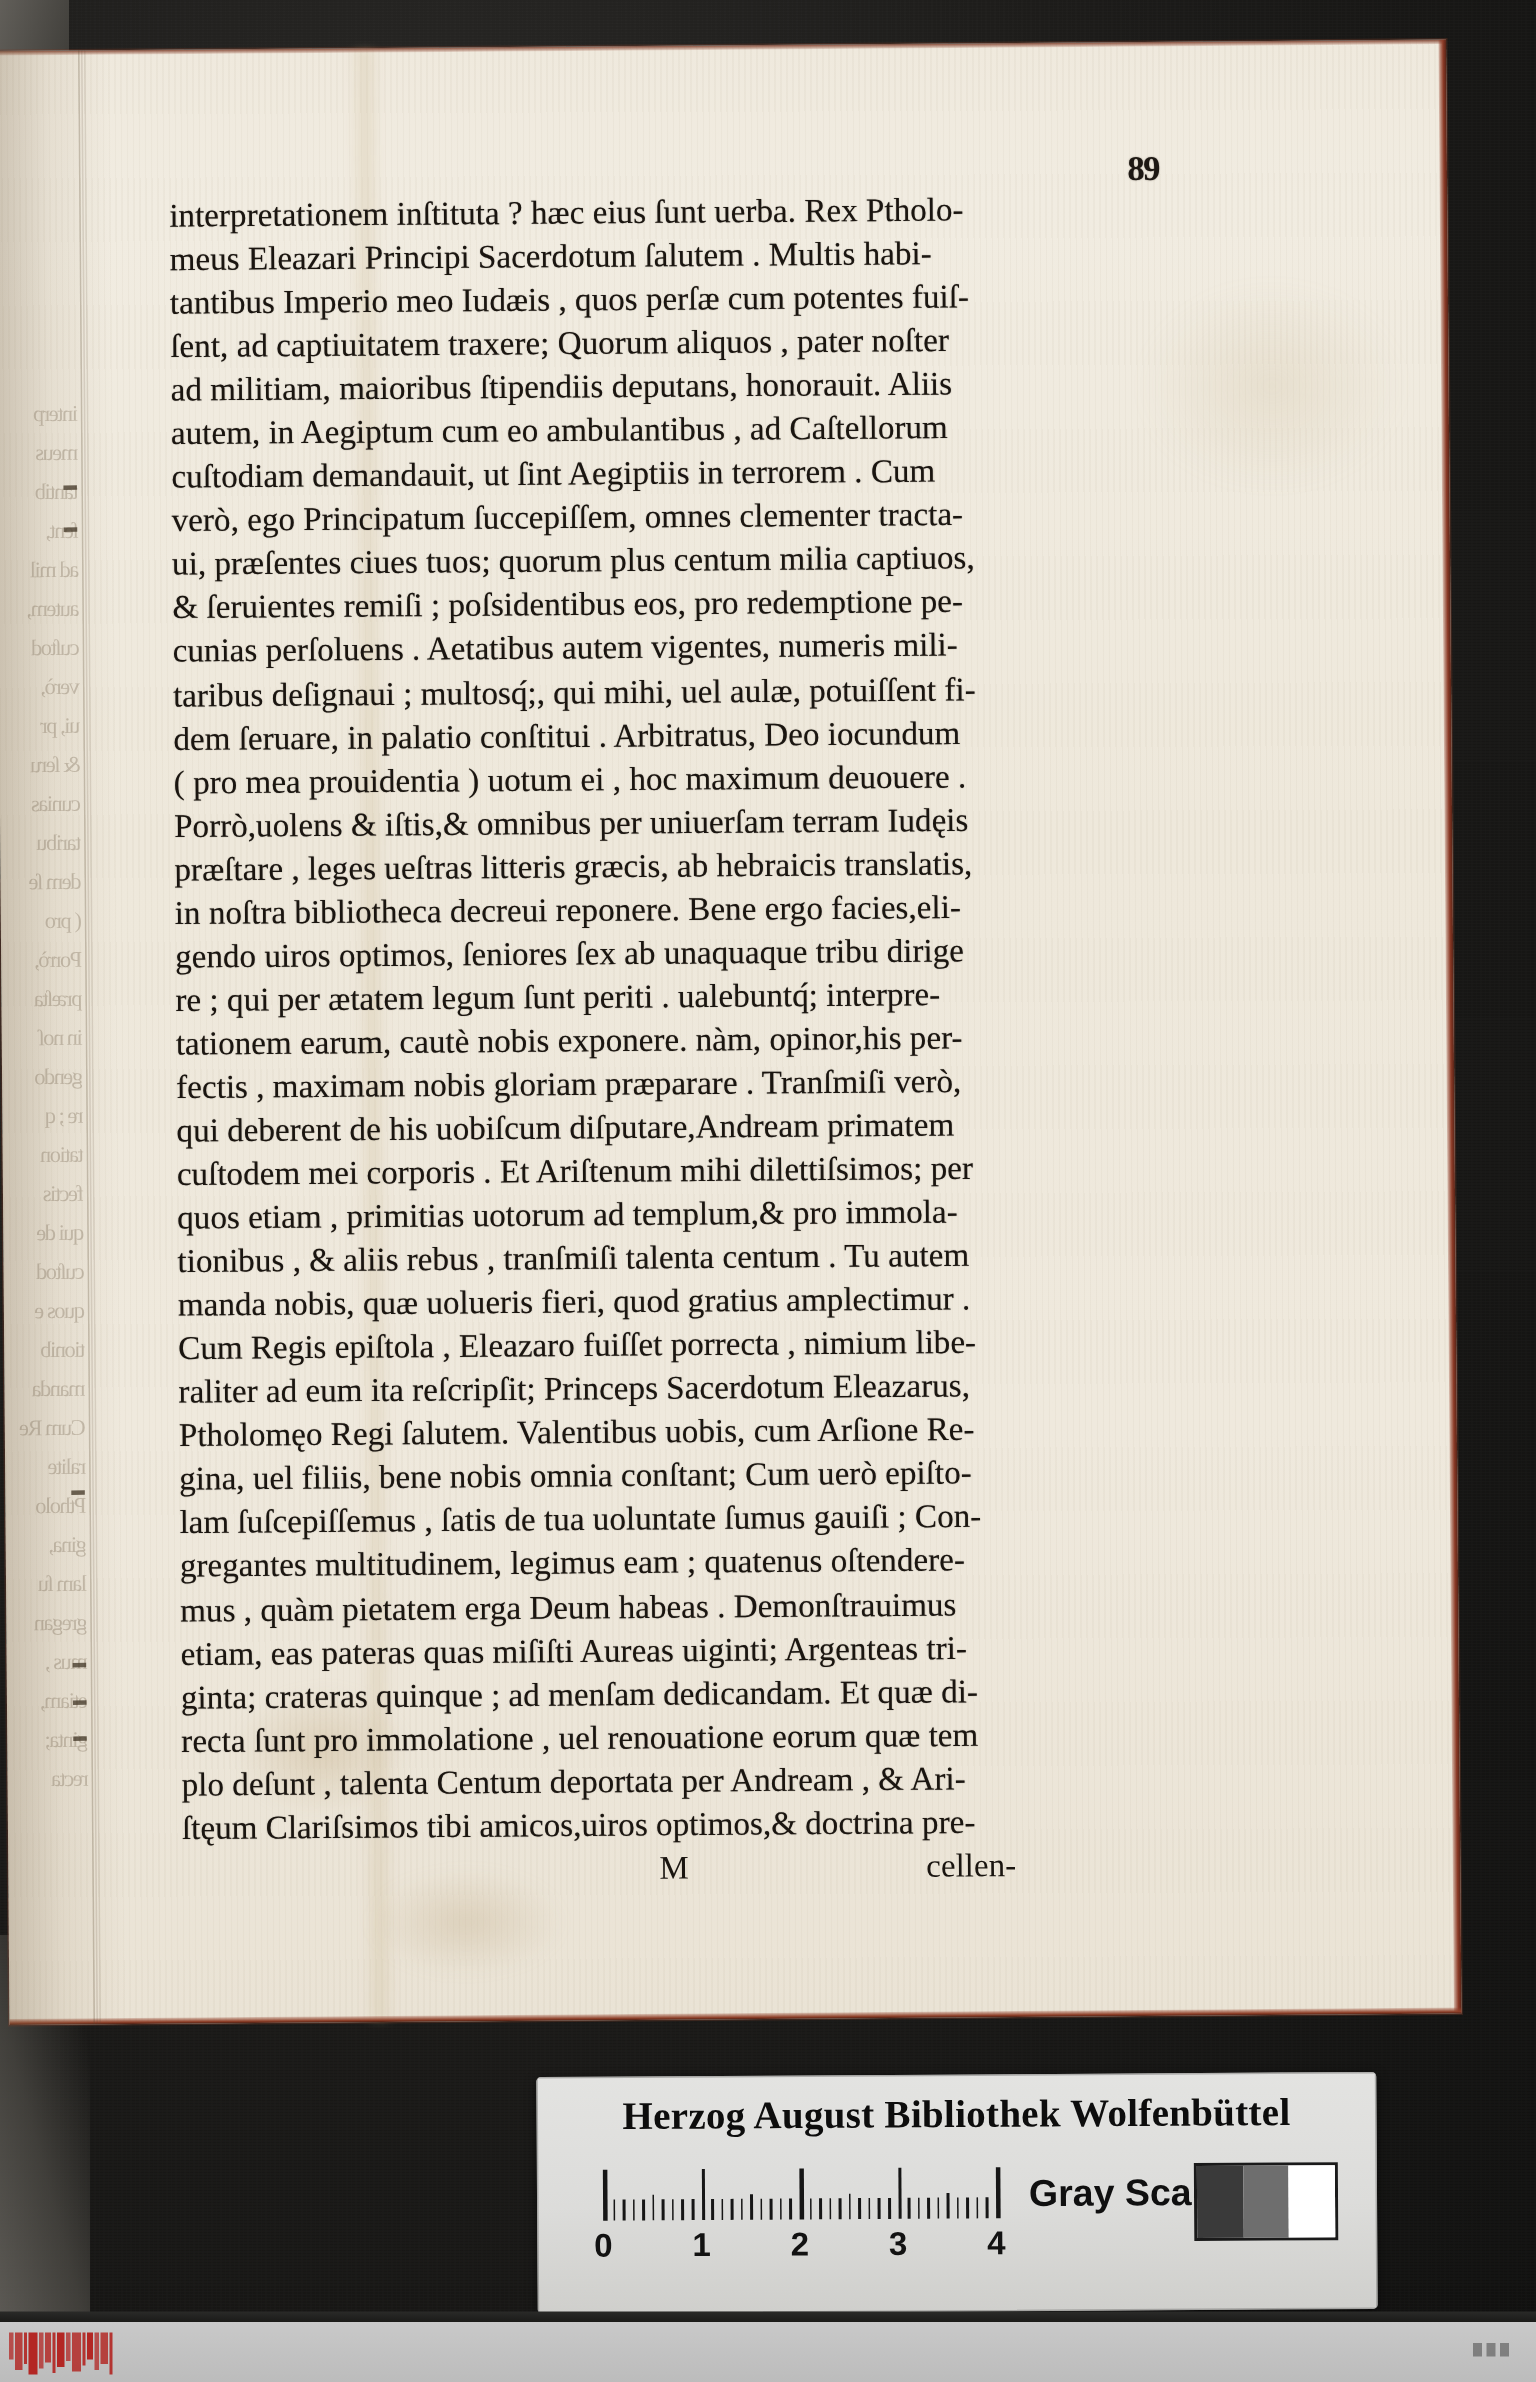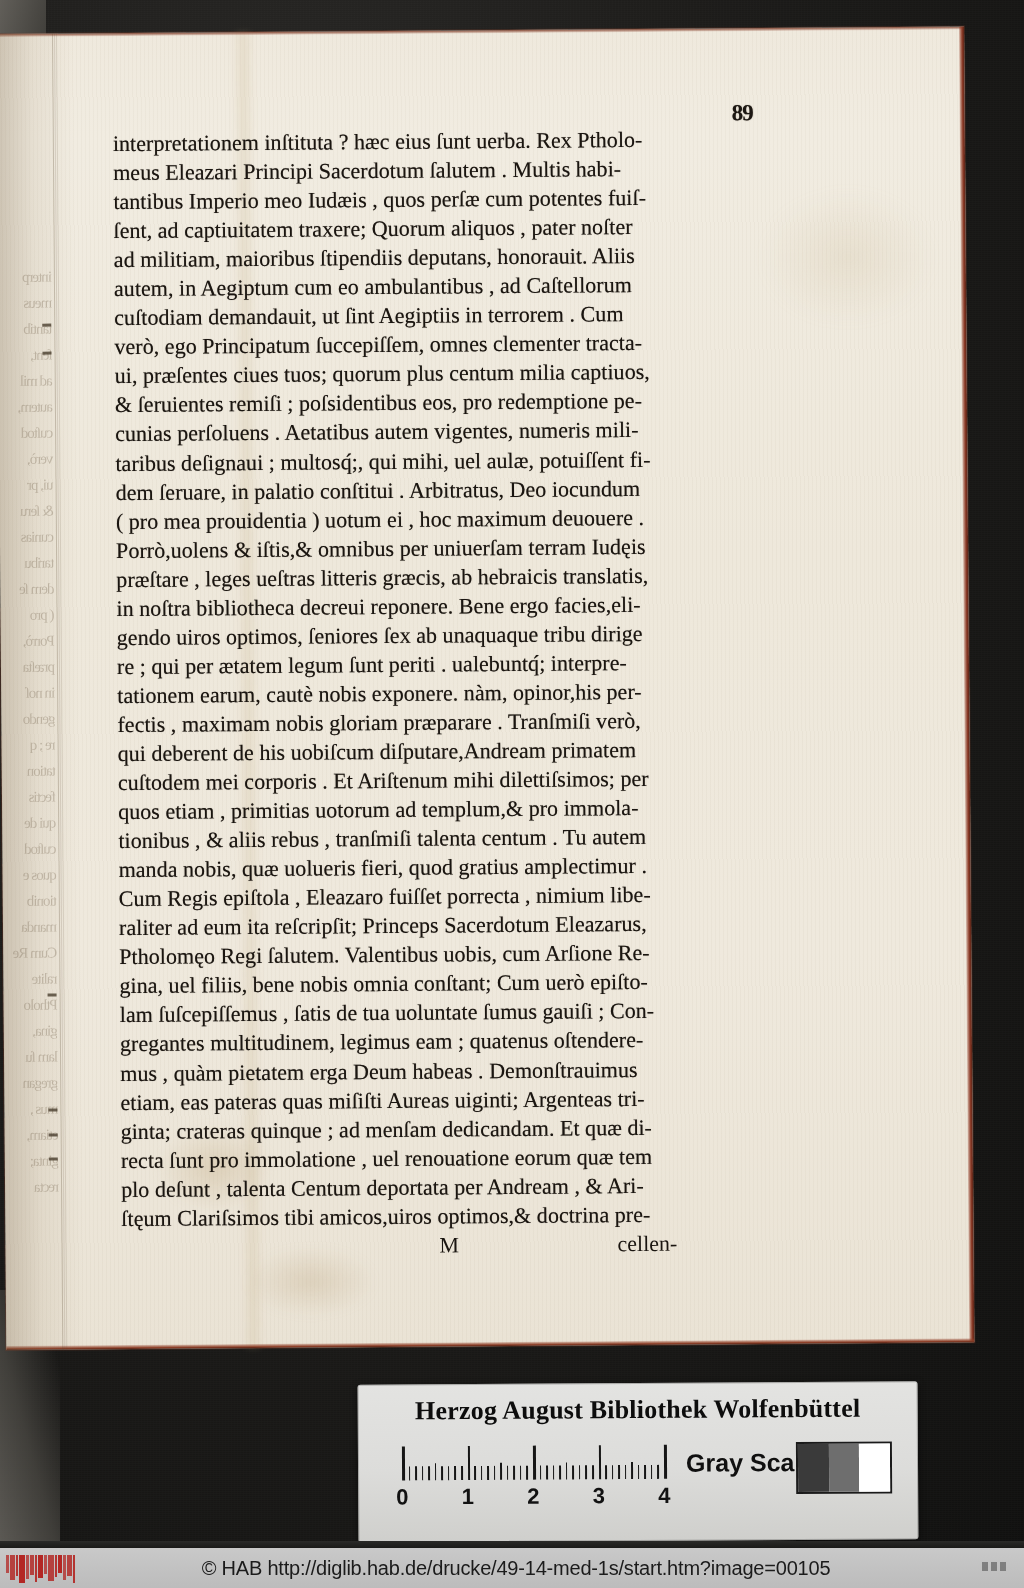--- a/index.html
+++ b/index.html
@@ -60,21 +60,21 @@
   .gutter-line.l3{left:60px;opacity:.25;}
   
   .showthrough{position:absolute;left:0;top:230px;width:54px;height:1060px;opacity:.30;
     font-family:"Liberation Serif",serif;font-size:15px;line-height:26px;color:#6b5a44;
     letter-spacing:-1px;overflow:hidden;transform:scaleX(-1);}
   .tick{position:absolute;left:44px;width:9px;height:3px;background:#4a3e2e;opacity:.8;}
 
   
   .typeblock{position:absolute;left:116px;top:96px;width:664px;
     color:#1b1712;}
-  .folio-no{position:absolute;right:24px;top:-24px;font-size:23px;font-weight:700;
+  .folio-no{position:absolute;right:4px;top:-24px;font-size:23px;font-weight:700;
     letter-spacing:-1px;color:#1d1813;font-family:"Liberation Serif",serif;
     text-shadow:0 0 1px rgba(40,30,20,.55);}
   .line{display:block;font-size:22.1px;line-height:29.05px;white-space:nowrap;
     font-family:"Liberation Serif",serif;color:#1a1510;
     text-shadow:0 0 .7px rgba(30,22,14,.55);}
   .catchrow{position:relative;height:30px;margin-top:2px;}
   .sig{position:absolute;left:318px;top:0;font-size:22px;font-family:"Liberation Serif",serif;color:#1a1510;}
   .catch{position:absolute;left:496px;top:0;font-size:22px;font-family:"Liberation Serif",serif;color:#1a1510;}
 
   
@@ -299,21 +299,20 @@
         <i style="left: 33px; width: 2px; height: 27px; background: rgb(178, 32, 29); opacity: 0.88;"></i>
         <i style="left: 36px; width: 5px; height: 23px; background: rgb(178, 32, 29); opacity: 0.96;"></i>
         <i style="left: 42px; width: 3px; height: 19px; background: rgb(178, 32, 29); opacity: 0.72;"></i>
         <i style="left: 46px; width: 6px; height: 26px; background: rgb(178, 32, 29); opacity: 0.8;"></i>
         <i style="left: 53px; width: 2px; height: 22px; background: rgb(178, 32, 29); opacity: 0.88;"></i>
         <i style="left: 56px; width: 4px; height: 18px; background: rgb(178, 32, 29); opacity: 0.96;"></i>
         <i style="left: 61px; width: 3px; height: 25px; background: rgb(178, 32, 29); opacity: 0.72;"></i>
         <i style="left: 65px; width: 5px; height: 21px; background: rgb(178, 32, 29); opacity: 0.8;"></i>
         <i style="left: 71px; width: 2px; height: 28px; background: rgb(178, 32, 29); opacity: 0.88;"></i>
       </div>
-    <div class="url-text">© HAB http://diglib.hab.de/drucke/49-14-med-1s/start.htm?image=00105</div>
     <div class="url-right">
       <span></span>
         <span></span>
         <span></span>
     </div>
   </div>
 
 </div>
 
 </body></html>

